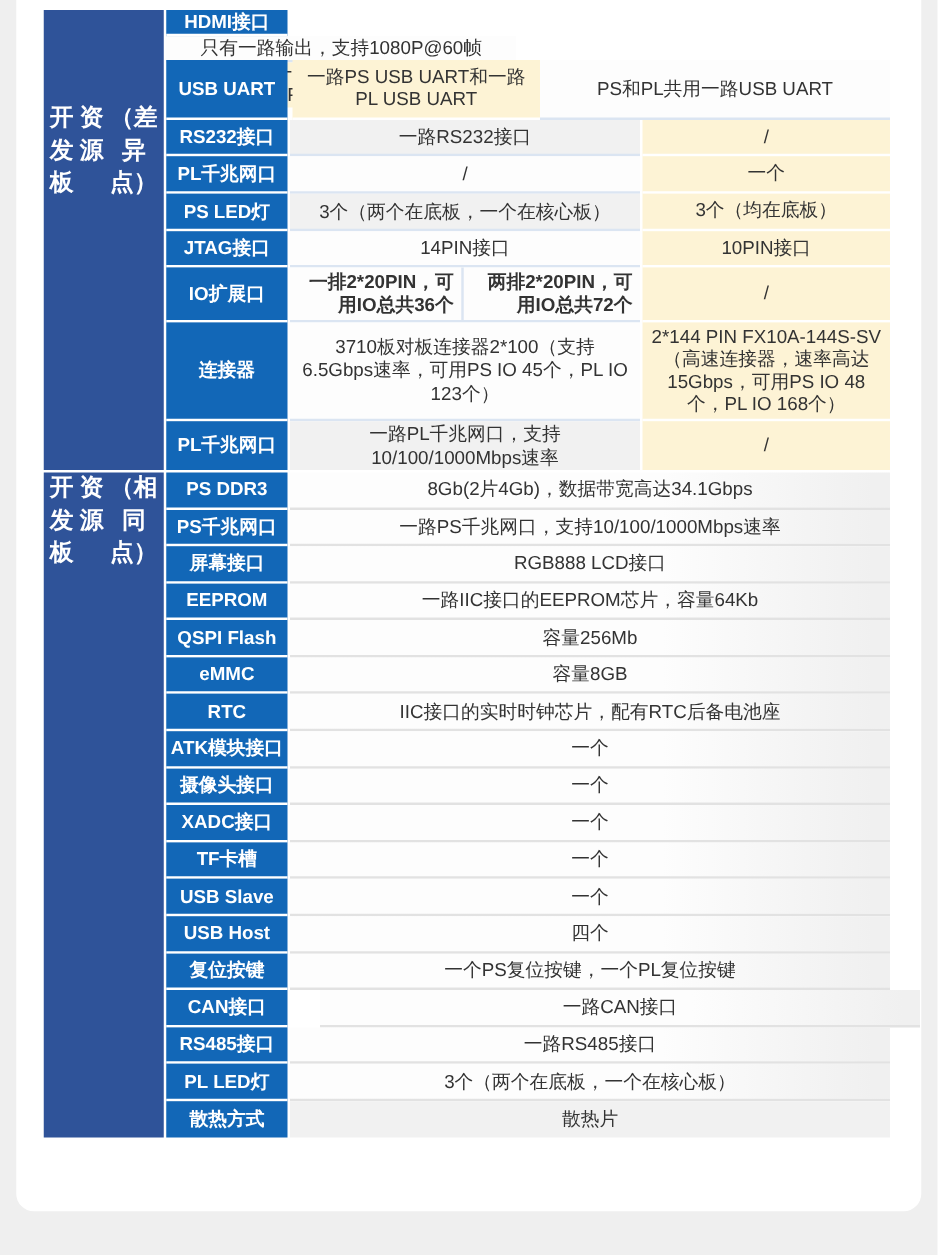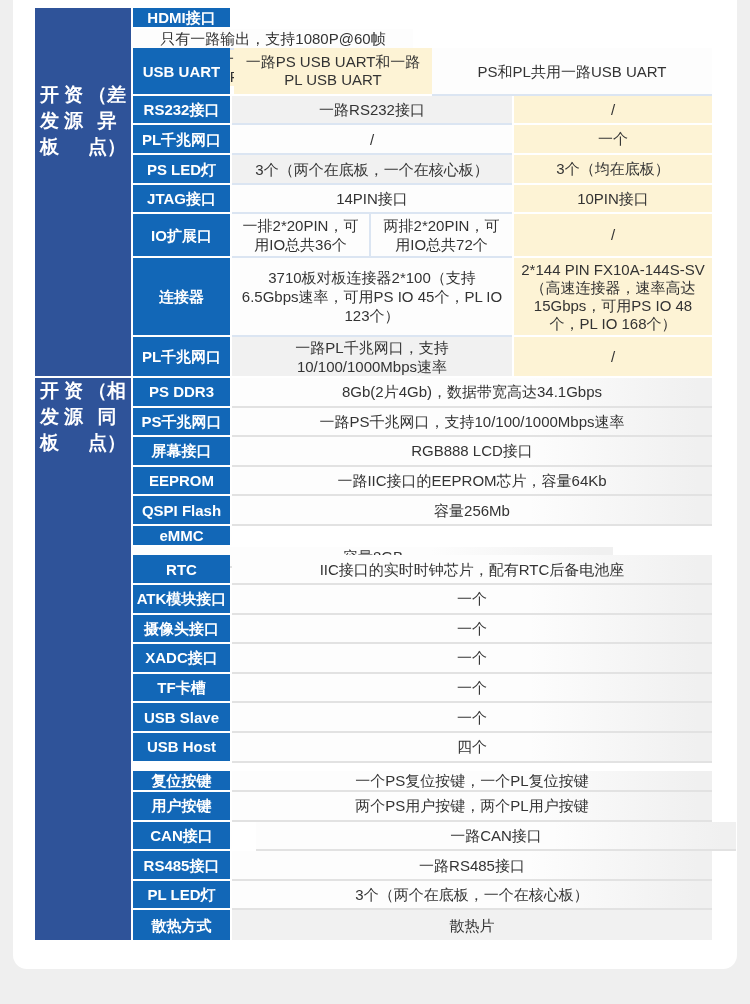--- a/index.html
+++ b/index.html
@@ -40,21 +40,21 @@
   }
   .value-cell.wide{
     width:480px;
     background:linear-gradient(90deg,#fdfdfd 0%,#fdfdfd 62%,#f0f0f0 97%);
     border-bottom:2px solid #e2e2e2;
   }
   .value-cell.shade{background:#f1f1f1;}
   .value-cell.split{padding:0;}
   .sub-cell{
     box-sizing:border-box;display:flex;align-items:center;justify-content:center;
-    text-align:center;padding:0 6px;height:100%;
+    text-align:right;padding:0 6px;height:100%;font-weight:bold;
   }
   .sub-cell:first-child{width:139px;border-right:2px solid #dbe5f2;}
   .sub-cell:last-child{flex:1;}
   .variant-cell{
     width:198px;flex:none;margin-left:2px;background:#fdf3d5;
     border-bottom:2px solid #ffffff;padding:0 5px;font-weight:500;line-height:18px;
   }
   .row.last .label-cell,
   .row.last .value-cell,
   .row.last .variant-cell{border-bottom:none;}
@@ -141,21 +141,21 @@
             <div class="cell value-cell wide">RGB888 LCD接口</div>
           </div>
           <div class="row" style="height: 29.58px;">
             <div class="cell label-cell">EEPROM</div>
             <div class="cell value-cell wide">一路IIC接口的EEPROM芯片，容量64Kb</div>
           </div>
           <div class="row" style="height: 29.58px;">
             <div class="cell label-cell">QSPI Flash</div>
             <div class="cell value-cell wide">容量256Mb</div>
           </div>
-          <div class="row" style="height: 29.58px; flex-direction: column;">
+          <div class="row" style="height: 29.58px;">
             <div class="cell label-cell">eMMC</div>
             <div class="cell value-cell wide">容量8GB</div>
           </div>
           <div class="row" style="height: 29.58px;">
             <div class="cell label-cell">RTC</div>
             <div class="cell value-cell wide">IIC接口的实时时钟芯片，配有RTC后备电池座</div>
           </div>
           <div class="row" style="height: 29.58px;">
             <div class="cell label-cell">ATK模块接口</div>
             <div class="cell value-cell wide">一个</div>
@@ -173,27 +173,23 @@
             <div class="cell value-cell wide">一个</div>
           </div>
           <div class="row" style="height: 29.58px;">
             <div class="cell label-cell">USB Slave</div>
             <div class="cell value-cell wide">一个</div>
           </div>
           <div class="row" style="height: 29.58px;">
             <div class="cell label-cell">USB Host</div>
             <div class="cell value-cell wide">四个</div>
           </div>
-          <div class="row" style="height: 29.58px; align-items: flex-end;">
+          <div class="row" style="height: 29.58px;">
             <div class="cell label-cell">复位按键</div>
             <div class="cell value-cell wide">一个PS复位按键，一个PL复位按键</div>
-          </div>
-          <div class="row" style="height: 29.58px;">
-            <div class="cell label-cell">用户按键</div>
-            <div class="cell value-cell wide">两个PS用户按键，两个PL用户按键</div>
           </div>
           <div class="row" style="height: 29.58px; gap: 24px;">
             <div class="cell label-cell">CAN接口</div>
             <div class="cell value-cell wide">一路CAN接口</div>
           </div>
           <div class="row" style="height: 29.58px;">
             <div class="cell label-cell">RS485接口</div>
             <div class="cell value-cell wide">一路RS485接口</div>
           </div>
           <div class="row" style="height: 29.58px;">

